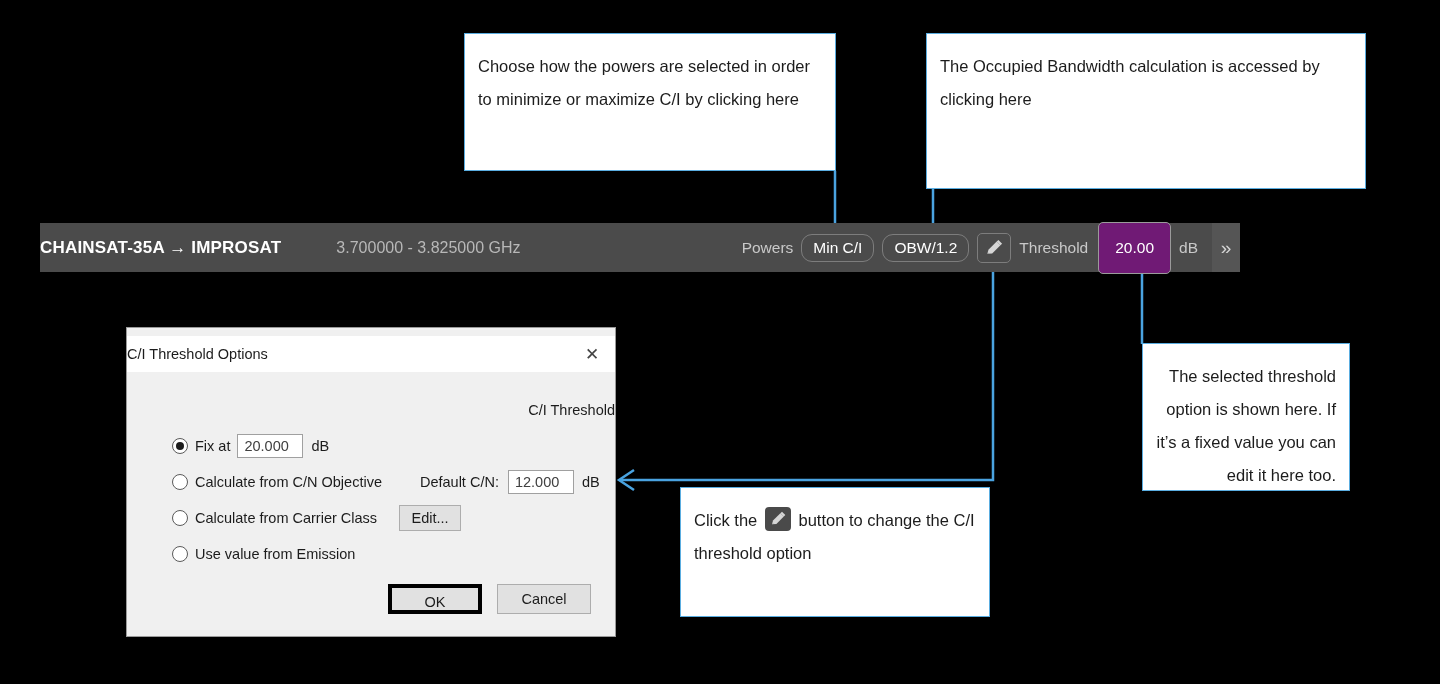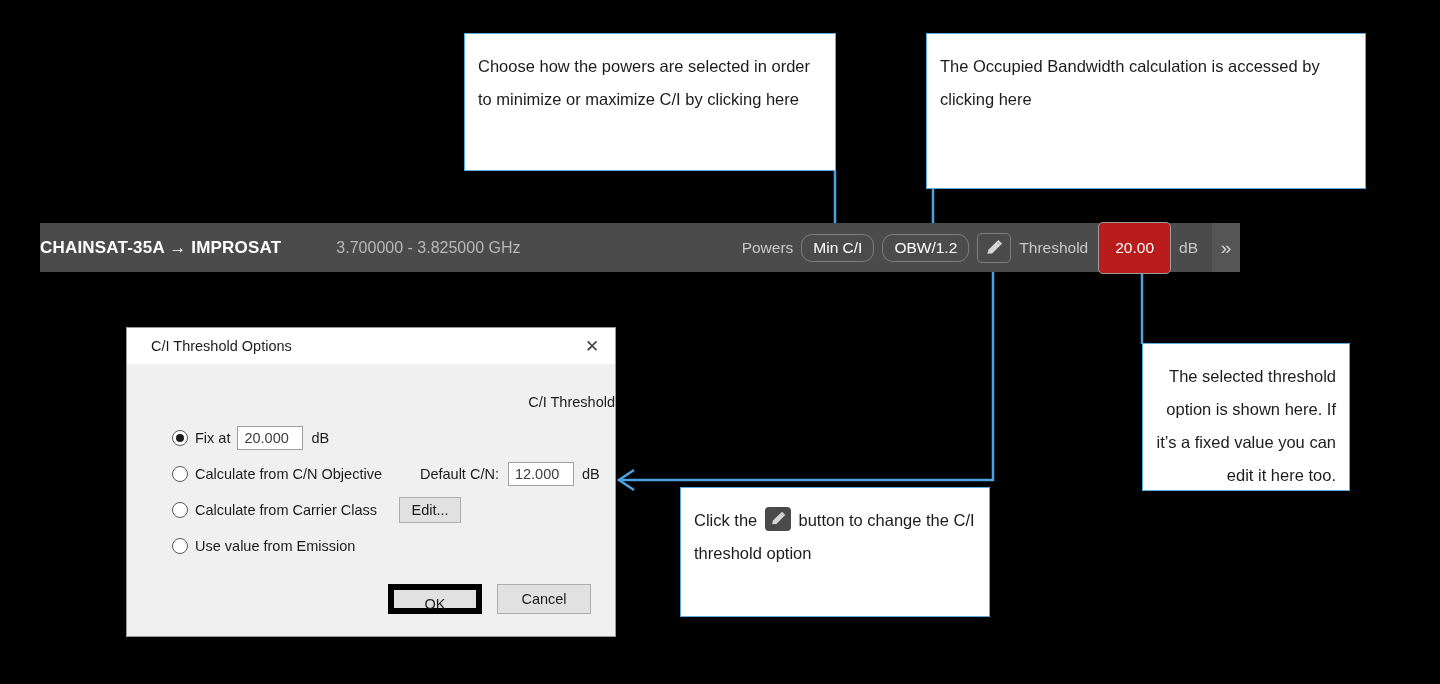--- a/index.html
+++ b/index.html
@@ -107,21 +107,21 @@
     border: 1px solid #7d7d7d;
     border-radius: 5px;
     background: transparent;
     width: 32px;
     height: 28px;
     position: relative;
     margin-left: 8px;
   }
   .tb-iconbtn svg { position: absolute; left: 6px; top: 4px; }
   #threshold-value {
-    background: #b91c1c;
+    background: #701a75;
     border: 1px solid #9b9b9b;
     border-radius: 5px;
     color: #ffffff;
     font-size: 15.5px;
     padding: 16px 16px;
     line-height: 18px;
     margin-left: 2px;
   }
   #toolbar-overflow {
     width: 28px;
@@ -147,21 +147,22 @@
     box-sizing: border-box;
     font-size: 14.5px;
     color: #1c1c1c;
   }
   #dialog-titlebar {
     height: 36px;
     background: #ffffff;
     display: flex;
     align-items: center;
     box-sizing: border-box;
-    padding: 0 10px 0 24px;
+    padding: 0 10px 0 0;
+    margin-top: 8px;
   }
   #dialog-title { font-size: 14.5px; color: #1c1c1c; }
   #dialog-close {
     margin-left: auto;
     width: 26px; height: 26px;
     display: flex; align-items: center; justify-content: center;
     color: #444; font-size: 17px;
   }
   #dialog-body { padding: 30px 0 0 45px; }
   #group-label { margin-bottom: 17px; font-size: 14.5px; text-align: right; }
@@ -218,21 +219,21 @@
   #dialog-buttons {
     position: absolute;
     left: 0; right: 0;
     top: 256px;
     display: flex;
     justify-content: flex-end;
     padding-right: 24px;
   }
   #ok-button {
     width: 94px; height: 30px; line-height: 28px;
-    border: 6px solid #000000;
+    border: 4px solid #000000;
     margin-right: 15px;
   }
   #cancel-button { width: 94px; height: 30px; line-height: 28px; }
 </style>
 </head>
 <body>
 
 <svg class="connector">
 
   <line x1="835" y1="171" x2="835" y2="240" stroke="#4aa3e0" stroke-width="2.5"></line>

